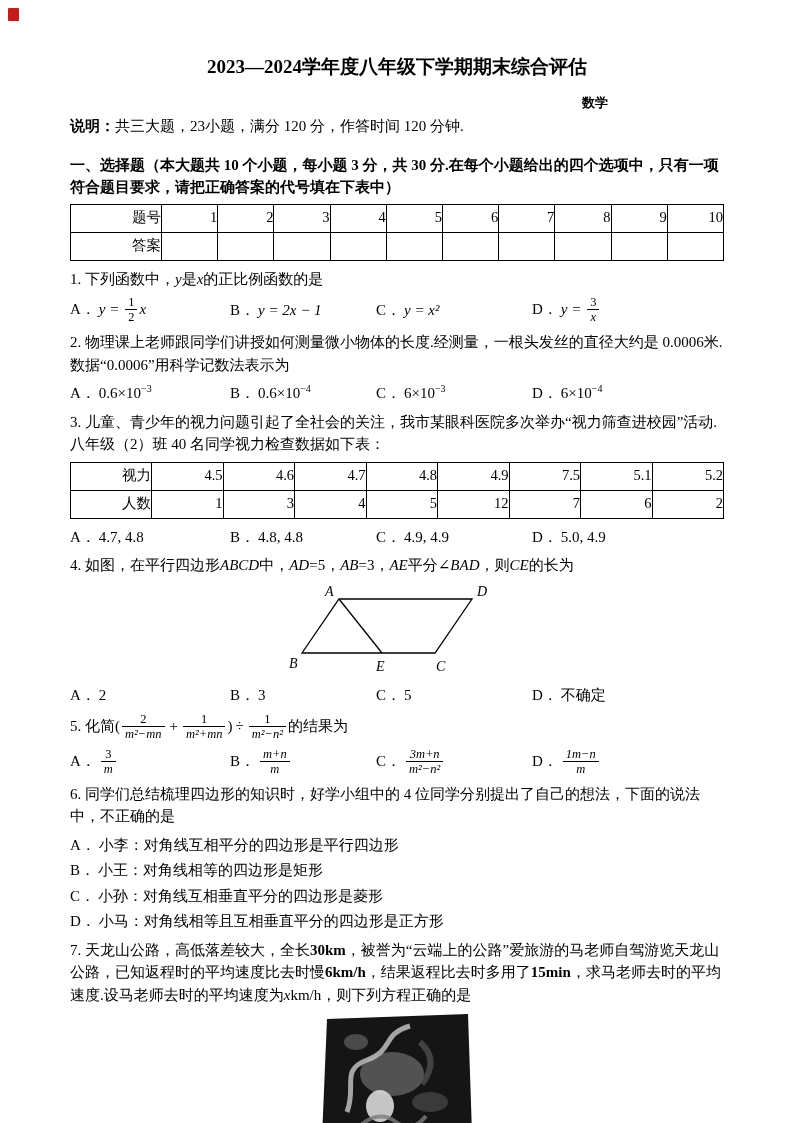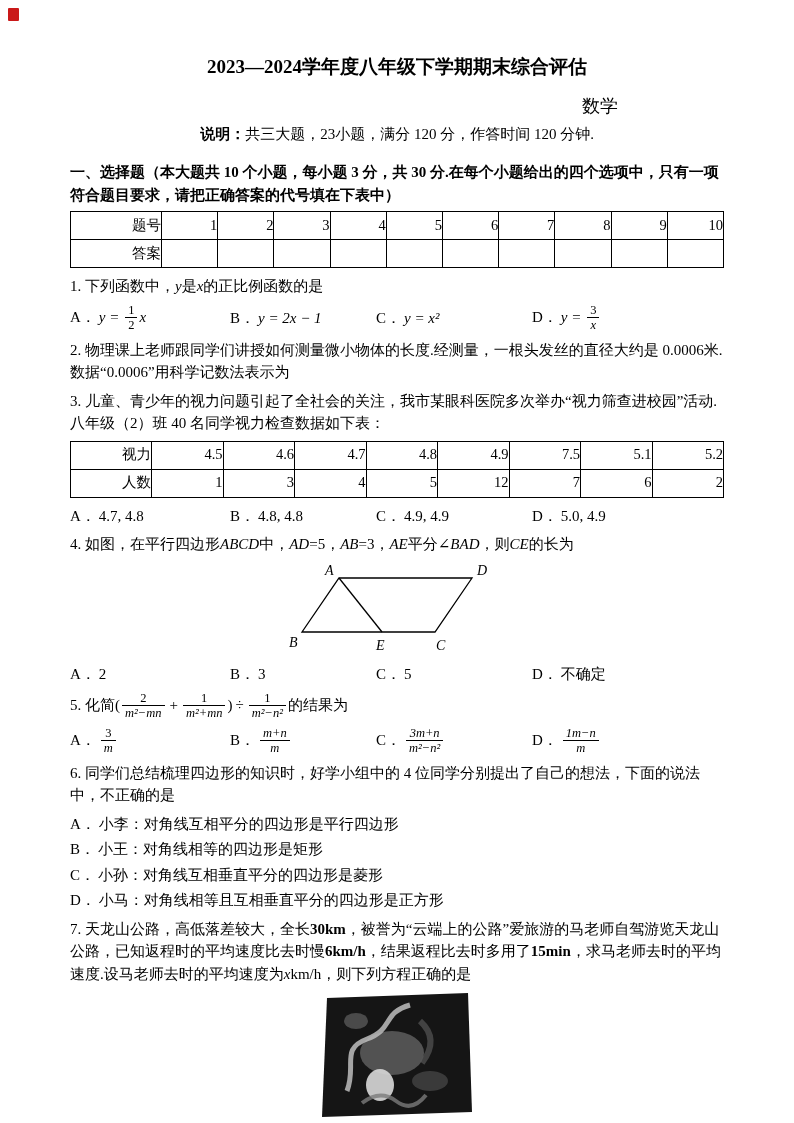--- a/index.html
+++ b/index.html
@@ -4,22 +4,22 @@
 <style>
   html,body{margin:0;padding:0;}
   body{
     width:794px;height:1123px;background:#fff;color:#000;
     font-family:"Liberation Serif","DejaVu Serif",serif;
     font-size:15px;line-height:1.5;overflow:hidden;position:relative;
   }
   .corner-mark{position:absolute;top:8px;left:8px;width:11px;height:13px;background:#c40000;opacity:.9;border-radius:1px;}
   .page{padding:42px 70px 0;box-sizing:border-box;}
   .title{font-size:19px;font-weight:bold;text-align:center;margin:12px;line-height:1.4;}
-  .subject{font-size:18px;font-weight:normal;margin:2px 0 3px 512px;}
-  .note{margin:0 0 16px;text-align:center;}
+  .subject{font-size:13px;font-weight:bold;margin:2px 0 3px 512px;}
+  .note{margin:0 0 16px;}
   .sec{font-weight:bold;margin:2px 0;}
   table.tbl{border-collapse:collapse;width:100%;margin:5px 0 7px;table-layout:fixed;}
   .tbl td{border:1px solid #000;height:27px;text-align:right;font-size:14.5px;padding:0;}
   td.rowhdr-a{width:90px;}
   td.rowhdr-v{width:80px;}
   .q{margin:0 0 3px;}
   .stem{margin:6px 0;}
   .opts{display:grid;grid-template-columns:160px 146px 156px 1fr;align-items:center;margin:1px 0;}
   .opt{white-space:nowrap;}
   .lab{margin-right:3px;}
@@ -91,20 +91,26 @@
       <span class="opt"><span class="lab">C．</span><span class="v">y = x²</span></span>
       <span class="opt"><span class="lab">D．</span><span class="v">y = </span><span class="frac">
             <span class="num">3</span>
             <span class="den v">x</span>
           </span></span>
     </div>
   </div>
 
   <div class="q">
     <p class="stem">2. 物理课上老师跟同学们讲授如何测量微小物体的长度.经测量，一根头发丝的直径大约是 0.0006米.数据“0.0006”用科学记数法表示为</p>
+    <div class="opts">
+      <span class="opt"><span class="lab">A．</span><span>0.6×10</span><sup>−3</sup></span>
+      <span class="opt"><span class="lab">B．</span><span>0.6×10</span><sup>−4</sup></span>
+      <span class="opt"><span class="lab">C．</span><span>6×10</span><sup>−3</sup></span>
+      <span class="opt"><span class="lab">D．</span><span>6×10</span><sup>−4</sup></span>
+    </div>
   </div>
 
   <div class="q">
     <p class="stem">3. 儿童、青少年的视力问题引起了全社会的关注，我市某眼科医院多次举办“视力筛查进校园”活动.八年级（2）班 40 名同学视力检查数据如下表：</p>
     <table class="tbl">
       <tbody>
         <tr>
           <td class="rowhdr-v">视力</td>
           <td>4.5</td>
           <td>4.6</td>

